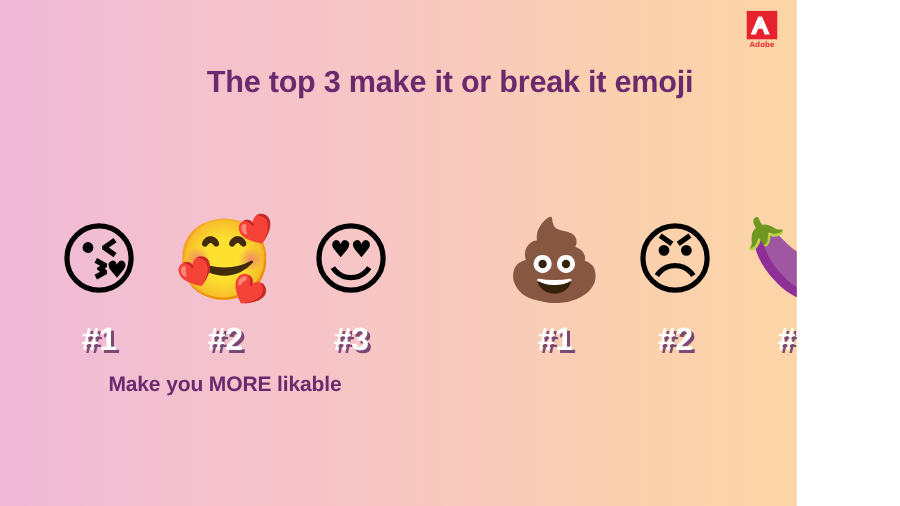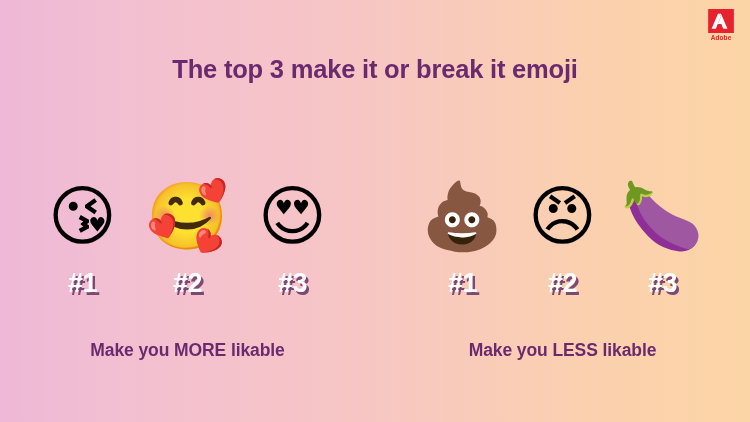--- a/index.html
+++ b/index.html
@@ -8,21 +8,21 @@
   }
   body {
     width: 750px;
     height: 422px;
     overflow: hidden;
     font-family: "Liberation Sans", sans-serif;
   }
 
   #infographic {
     position: relative;
-    width: 750px;
+    width: 664px;
     height: 422px;
     background: linear-gradient(to right,
         #eeb8d6 0%,
         #f2bed2 14%,
         #f7c6c4 48%,
         #fbd0af 78%,
         #fcd5a6 100%);
     overflow: hidden;
   }
 
@@ -127,21 +127,21 @@
     font-family: "Liberation Sans", sans-serif;
     font-weight: 700;
     font-size: 27px;
     line-height: 30px;
     color: #ffffff;
     text-shadow: 2.5px 2.5px 0 #7b4a74;
     letter-spacing: -0.5px;
   }
 
   .panel-caption {
-    margin-top: 42px;
+    margin-top: 12px;
     font-family: "Liberation Sans", sans-serif;
     font-weight: 700;
     font-size: 17.5px;
     line-height: 20px;
     color: #6b2a6e;
     letter-spacing: -0.1px;
     white-space: nowrap;
   }
 </style>
 </head>
@@ -206,17 +206,16 @@
         <div class="rank-cell">
           <span class="rank-label">#1</span>
         </div>
         <div class="rank-cell">
           <span class="rank-label">#2</span>
         </div>
         <div class="rank-cell">
           <span class="rank-label">#3</span>
         </div>
       </div>
-      <div class="panel-caption">Make you LESS likable</div>
     </div>
 
   </div>
 </div>
 
 </body></html>

